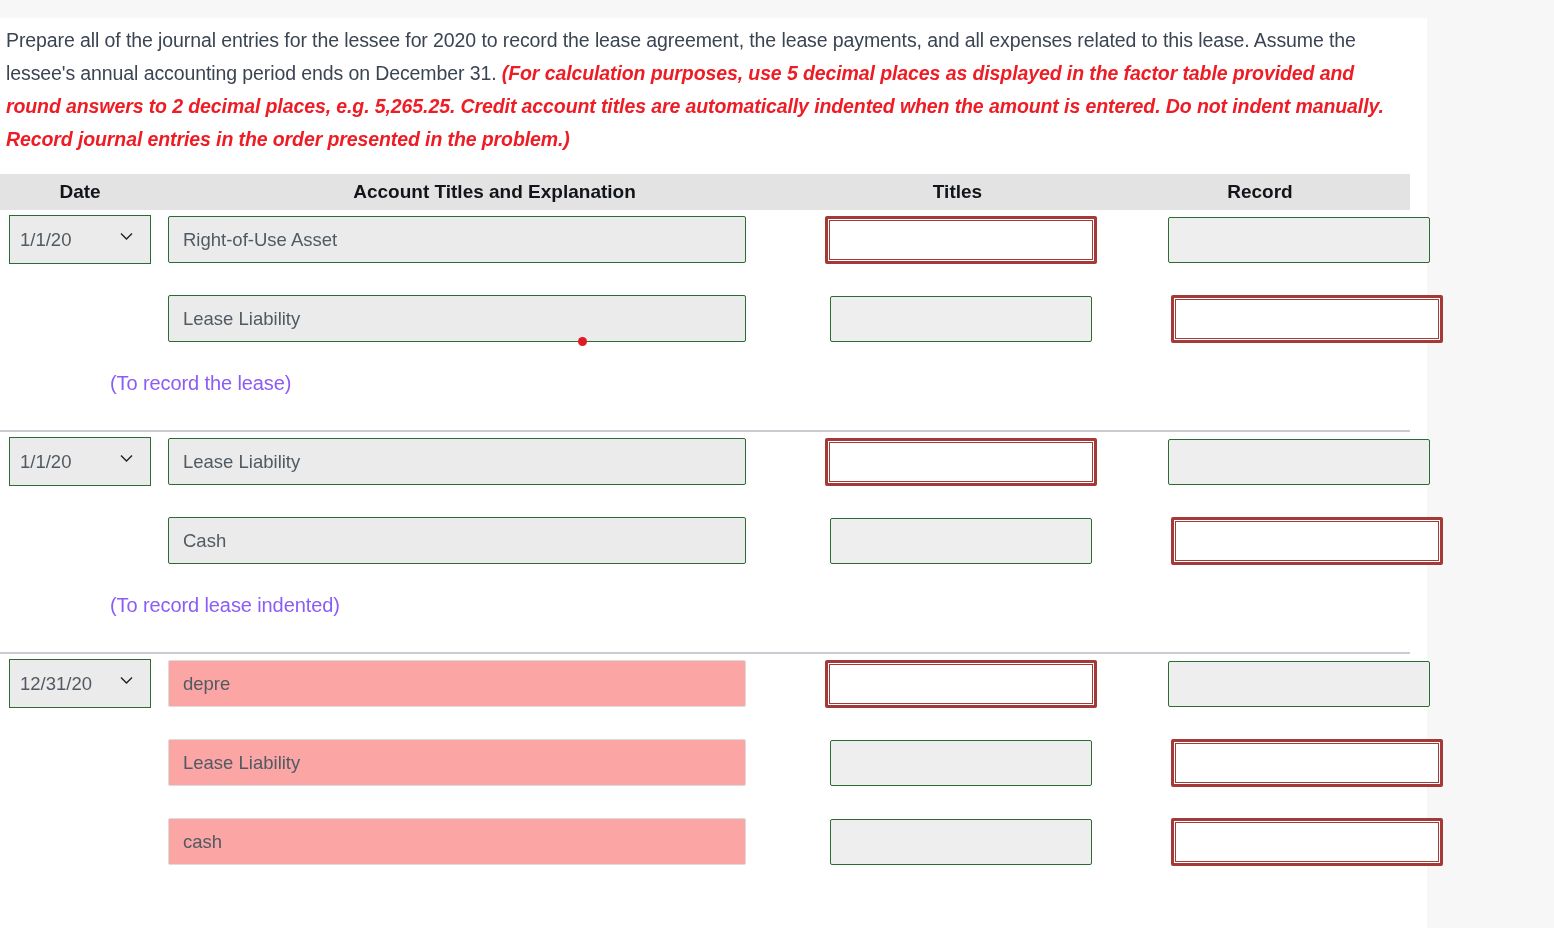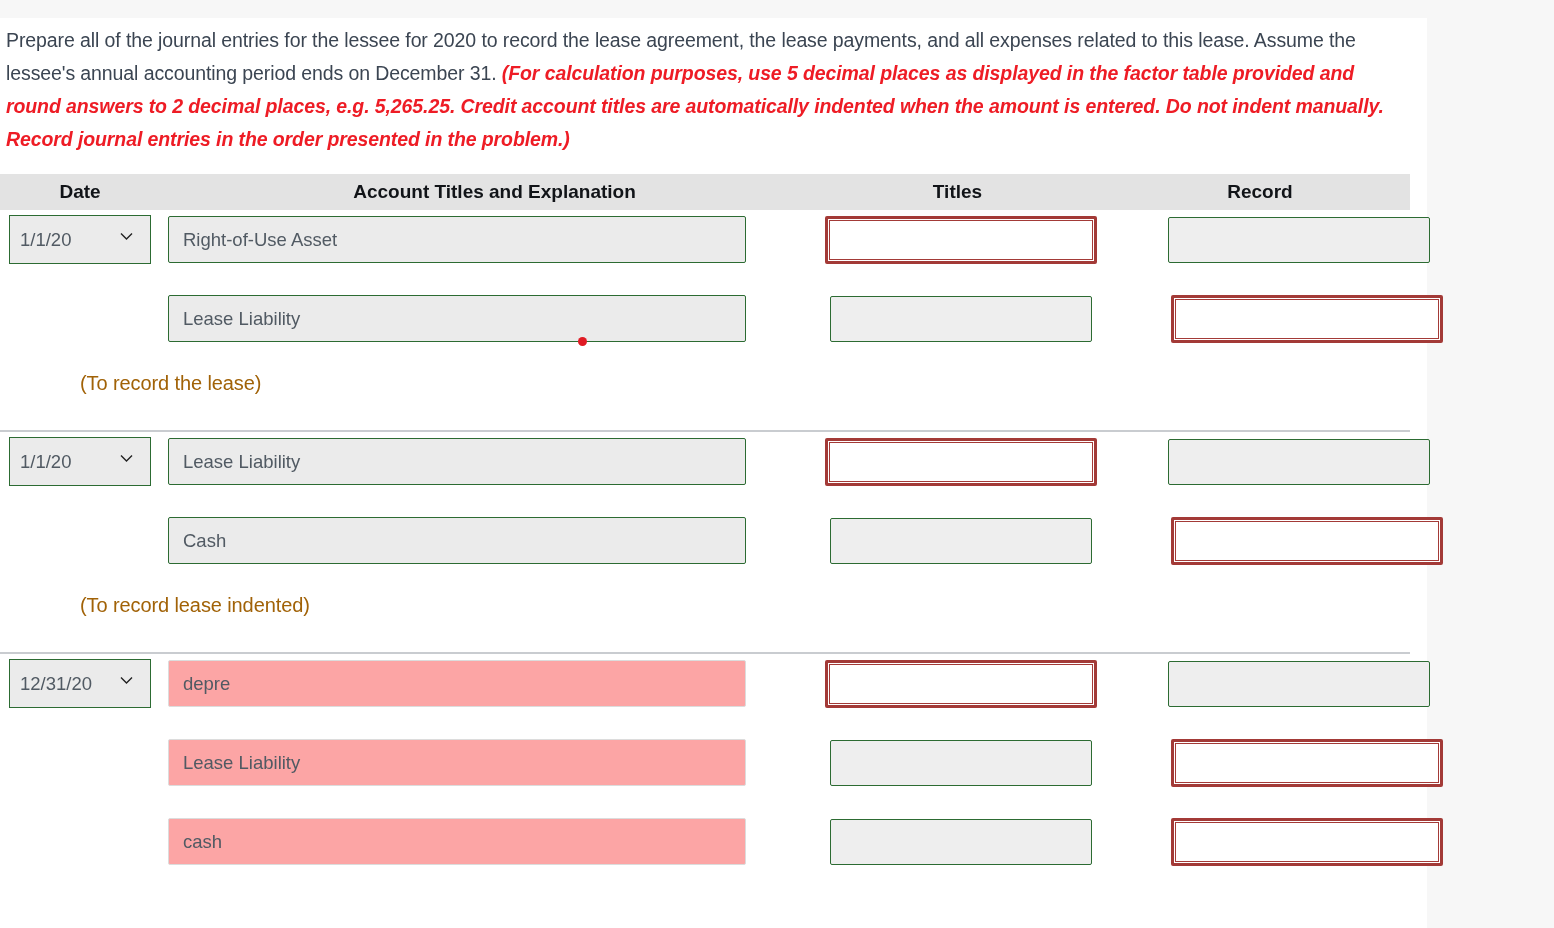--- a/index.html
+++ b/index.html
@@ -174,23 +174,23 @@
     pointer-events: none;
   }
 
   .pad-debit  { padding-left: 20px; }
   .pad-credit { padding-left: 36px; }
   .pad-debit-g  { padding-left: 25px; }
   .pad-credit-g { padding-left: 38px; }
 
   
   .memo {
-    margin: 4px 0 0 80px;
+    margin: 4px 0 0 110px;
     font-size: 20px;
-    color: #a16207;
+    color: #8b5cf6;
     letter-spacing: -0.1px;
   }
 </style>
 </head>
 <body>
 
 <div id="page">
   <div id="content">
 
     <div class="instructions">

